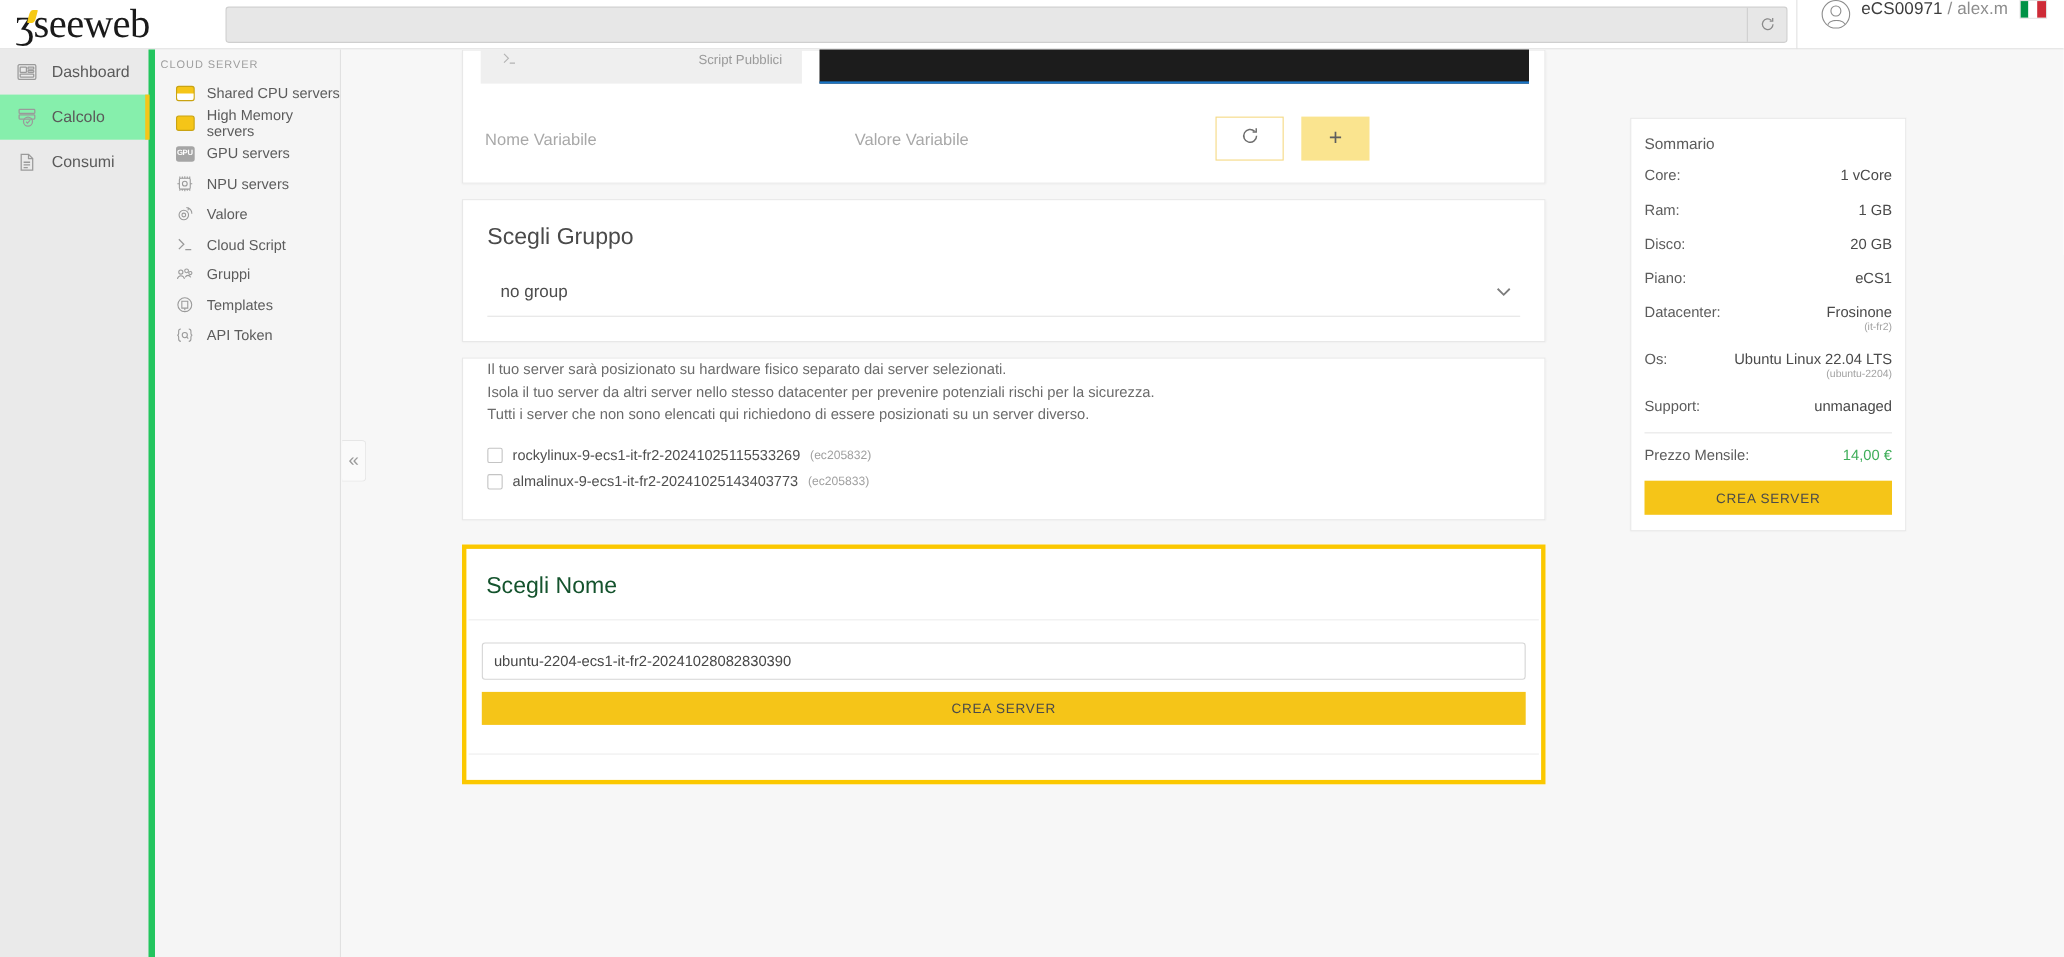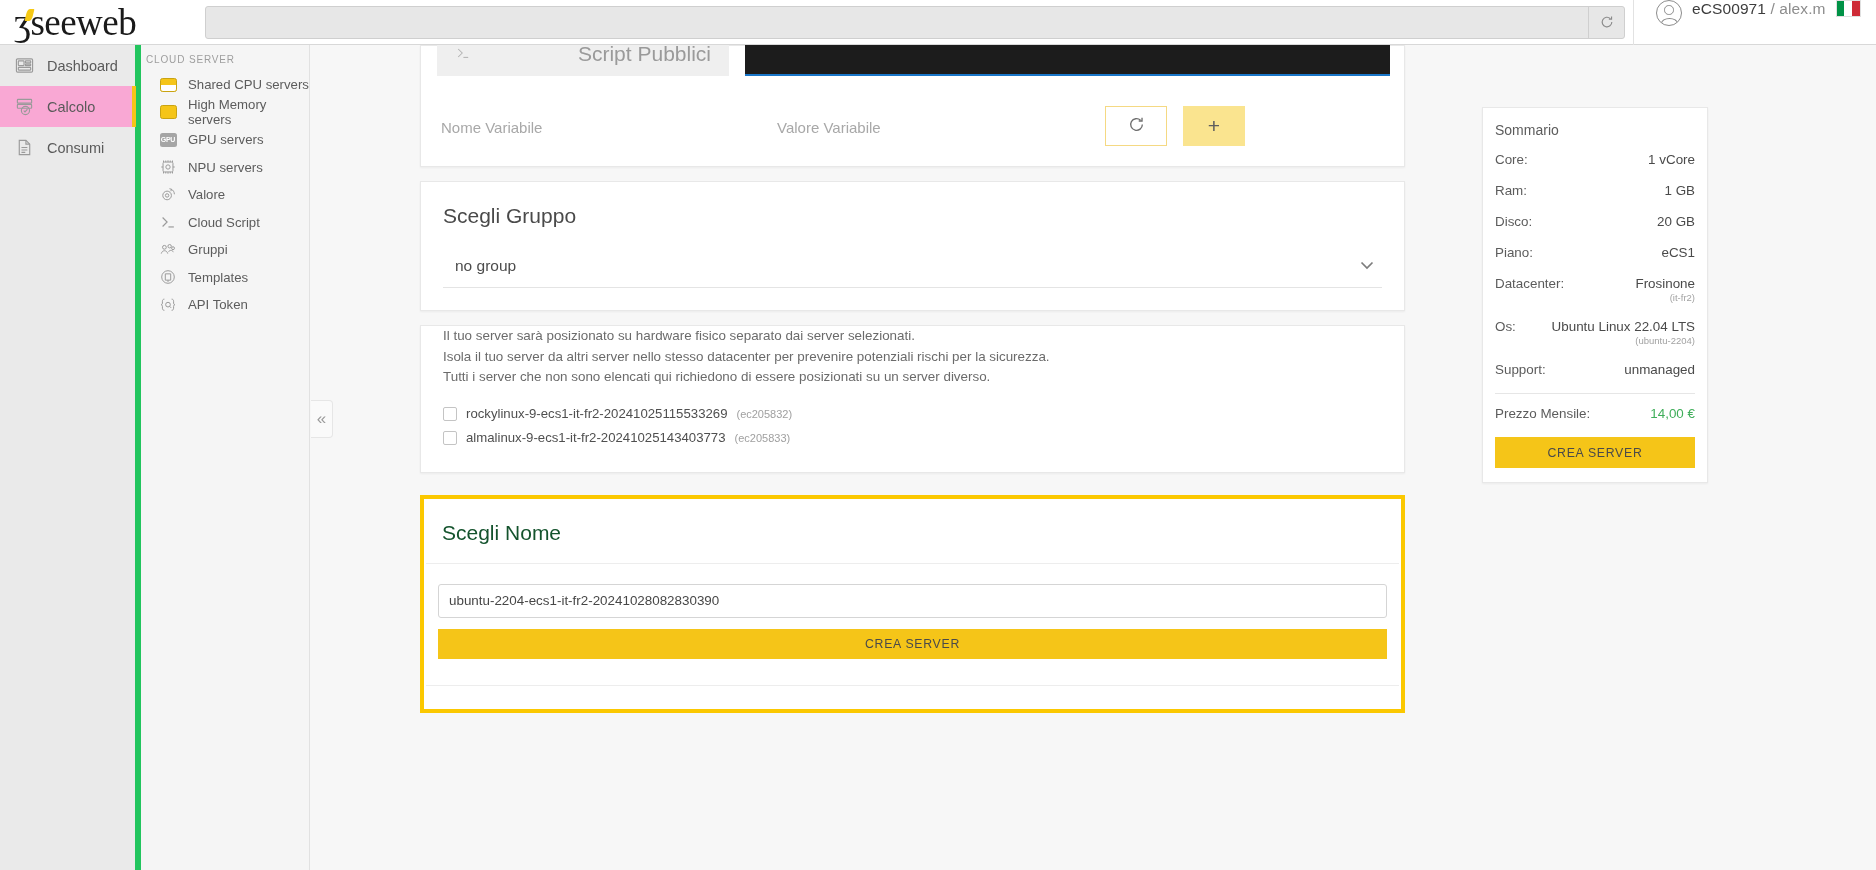--- a/index.html
+++ b/index.html
@@ -106,21 +106,21 @@
     width: 141px; height: 825px;
     background: #eaeaea;
     border-right: 6px solid #22c55e;
   }
   .rail-item {
     height: 41px; display: flex; align-items: center;
     gap: 12px; padding-left: 13px;
     font-size: 14.5px; color: #5a5a5a;
     cursor: pointer; position: relative;
   }
-  .rail-item.active { background: #f9a8d4; }
+  .rail-item.active { background: #86efac; }
   .rail-item.active::after {
     content: ""; position: absolute; right: -1px; top: 0;
     width: 4px; height: 41px; background: #f5c518;
   }
   .rail-icon {
     width: 22px; height: 22px;
     display: flex; align-items: center; justify-content: center;
     color: #9a9a9a; flex: none;
   }
 
@@ -182,40 +182,40 @@
     background: #f7f7f7;
     overflow: hidden;
   }
 
   .col-main {
     position: absolute; left: 110px; top: 0;
     width: 985px;
   }
   .col-side {
     position: absolute; left: 1172px; top: 62px;
-    width: 226px;
+    width: 251px;
   }
 
   
   .card {
     background: #ffffff;
     border: 1px solid #e8e8e8;
     box-shadow: 0 1px 2px rgba(0,0,0,.05);
   }
 
   
   .scroll-top { position: relative; height: 122px; }
   .script-tab {
     position: absolute; left: 16px; top: -14px;
     width: 292px; height: 44px;
     background: #efefef;
     display: flex; align-items: center;
     justify-content: space-between;
     padding: 0 18px;
-    color: #9a9a9a; font-size: 21px;
+    color: #9a9a9a; font-size: 12px;
     overflow: hidden;
   }
   .editor-black {
     position: absolute; left: 324px; top: -14px;
     width: 645px; height: 44px;
     background: #1c1c1c;
     border-bottom: 2px solid #1976c8;
   }
   .varrow {
     position: absolute; left: 16px; top: 44px;

